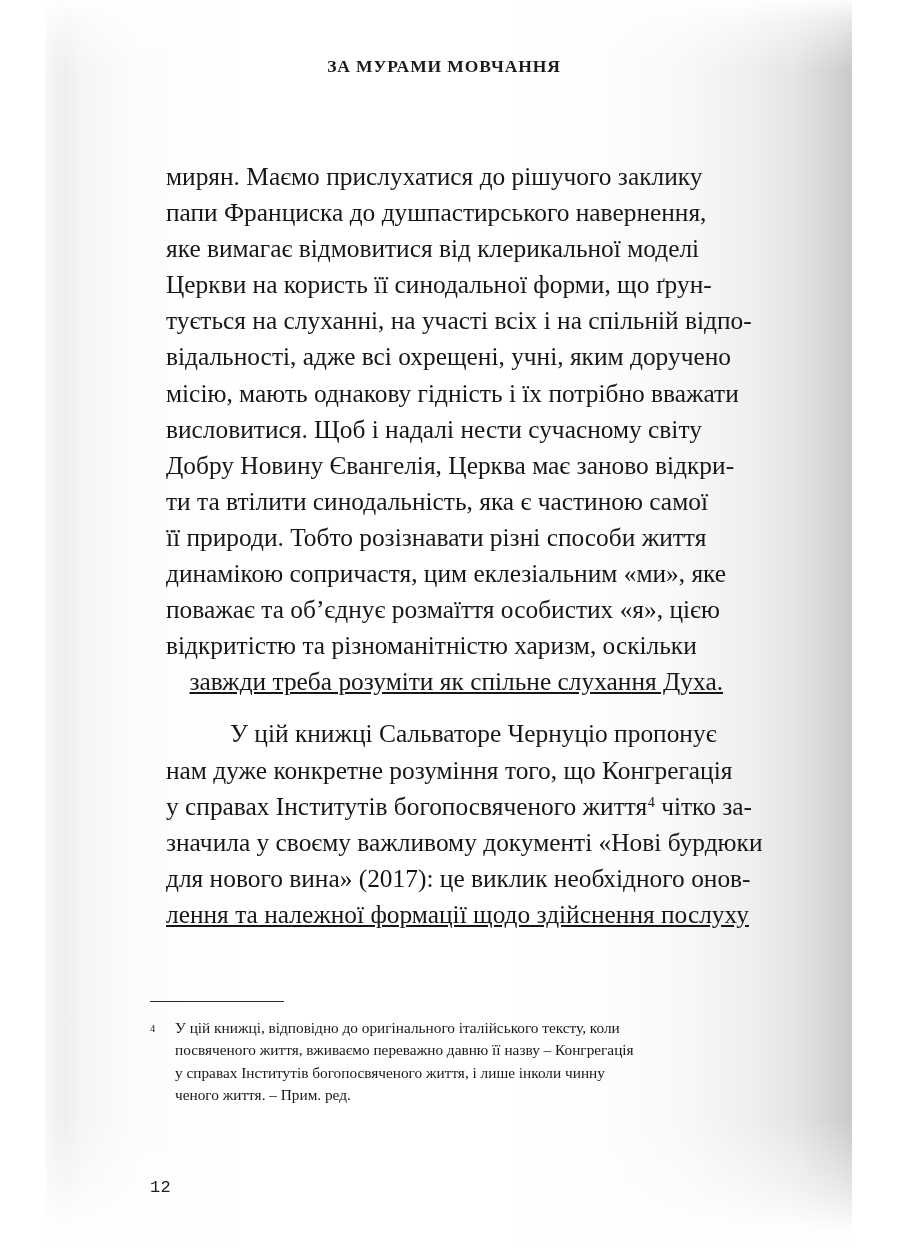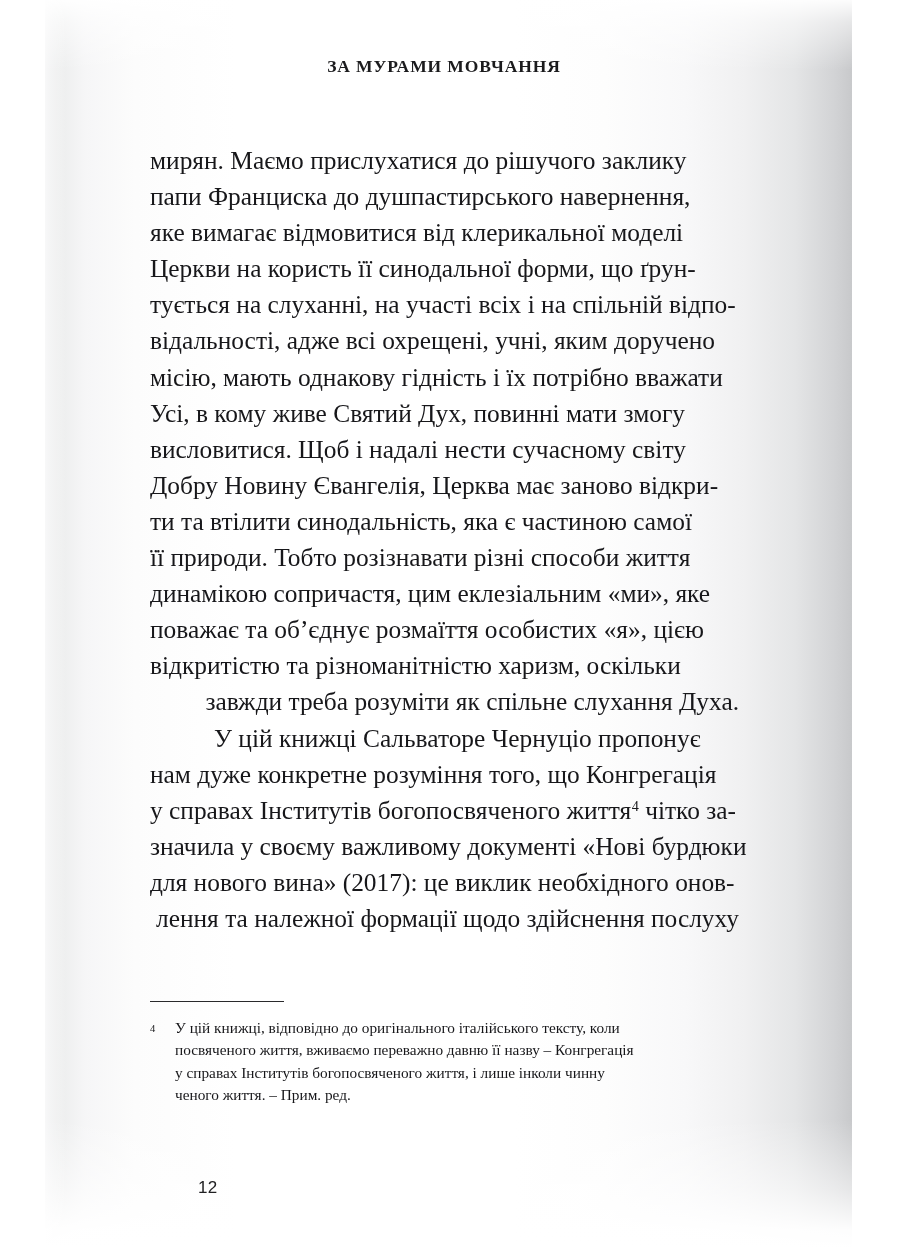--- a/index.html
+++ b/index.html
@@ -97,23 +97,24 @@
     width: 589px;
     font-size: 25.4px;
     line-height: 36.1px;
     color: #17171a;
     text-align: justify;
     text-justify: inter-word;
     -webkit-hyphens: manual;
     hyphens: manual;
   }
   #body-column p {
-    margin: 0;
+    margin: 16px;
     padding: 0;
     text-align: justify;
+    text-decoration: underline;
   }
   
   .ln {
     display: block;
     text-align: justify;
     white-space: nowrap;
   }
   .ln > span.stretch {
     display: inline-block;
     width: 100%;
@@ -169,25 +170,24 @@
   #footnote-block .fn-text .fln {
     display: block;
     white-space: nowrap;
   }
 
   
   #page-folio {
     position: absolute;
     left: 150px;
     top: 1178px;
-    font-family: Liberation Sans, sans-serif;
+    font-family: Liberation Mono, monospace;
     font-size: 17px;
     color: #202022;
     letter-spacing: 0.2px;
-    margin-left: 48px;
   }
 </style>
 </head>
 <body>
 
 <div id="page-sheet"></div>
 <div id="page-vfade"></div>
 <div id="page-left-feather"></div>
 
 <div id="content">
@@ -197,21 +197,20 @@
   <div id="body-column">
 
     <p class="para-1">
       <span class="ln"><span class="stretch">мирян. Маємо прислухатися до рішучого заклику</span></span>
       <span class="ln"><span class="stretch">папи Франциска до душпастирського навернення,</span></span>
       <span class="ln"><span class="stretch">яке вимагає відмовитися від клерикальної моделі</span></span>
       <span class="ln"><span class="stretch">Церкви на користь її синодальної форми, що ґрун-</span></span>
       <span class="ln"><span class="stretch">тується на слуханні, на участі всіх і на спільній відпо-</span></span>
       <span class="ln"><span class="stretch">відальності, адже всі охрещені, учні, яким доручено</span></span>
       <span class="ln"><span class="stretch">місію, мають однакову гідність і їх потрібно вважати</span></span>
-      <span class="ln"><span class="stretch">Усі, в кому живе Святий Дух, повинні мати змогу</span></span>
       <span class="ln"><span class="stretch">висловитися. Щоб і надалі нести сучасному світу</span></span>
       <span class="ln"><span class="stretch">Добру Новину Євангелія, Церква має заново відкри-</span></span>
       <span class="ln"><span class="stretch">ти та втілити синодальність, яка є частиною самої</span></span>
       <span class="ln"><span class="stretch">її природи. Тобто розізнавати різні способи життя</span></span>
       <span class="ln"><span class="stretch">динамікою сопричастя, цим еклезіальним «ми», яке</span></span>
       <span class="ln"><span class="stretch">поважає та об’єднує розмаїття особистих «я», цією</span></span>
       <span class="ln"><span class="stretch">відкритістю та різноманітністю харизм, оскільки</span></span>
       <span class="ln-last">завжди треба розуміти як спільне слухання Духа.</span>
     </p>
 

